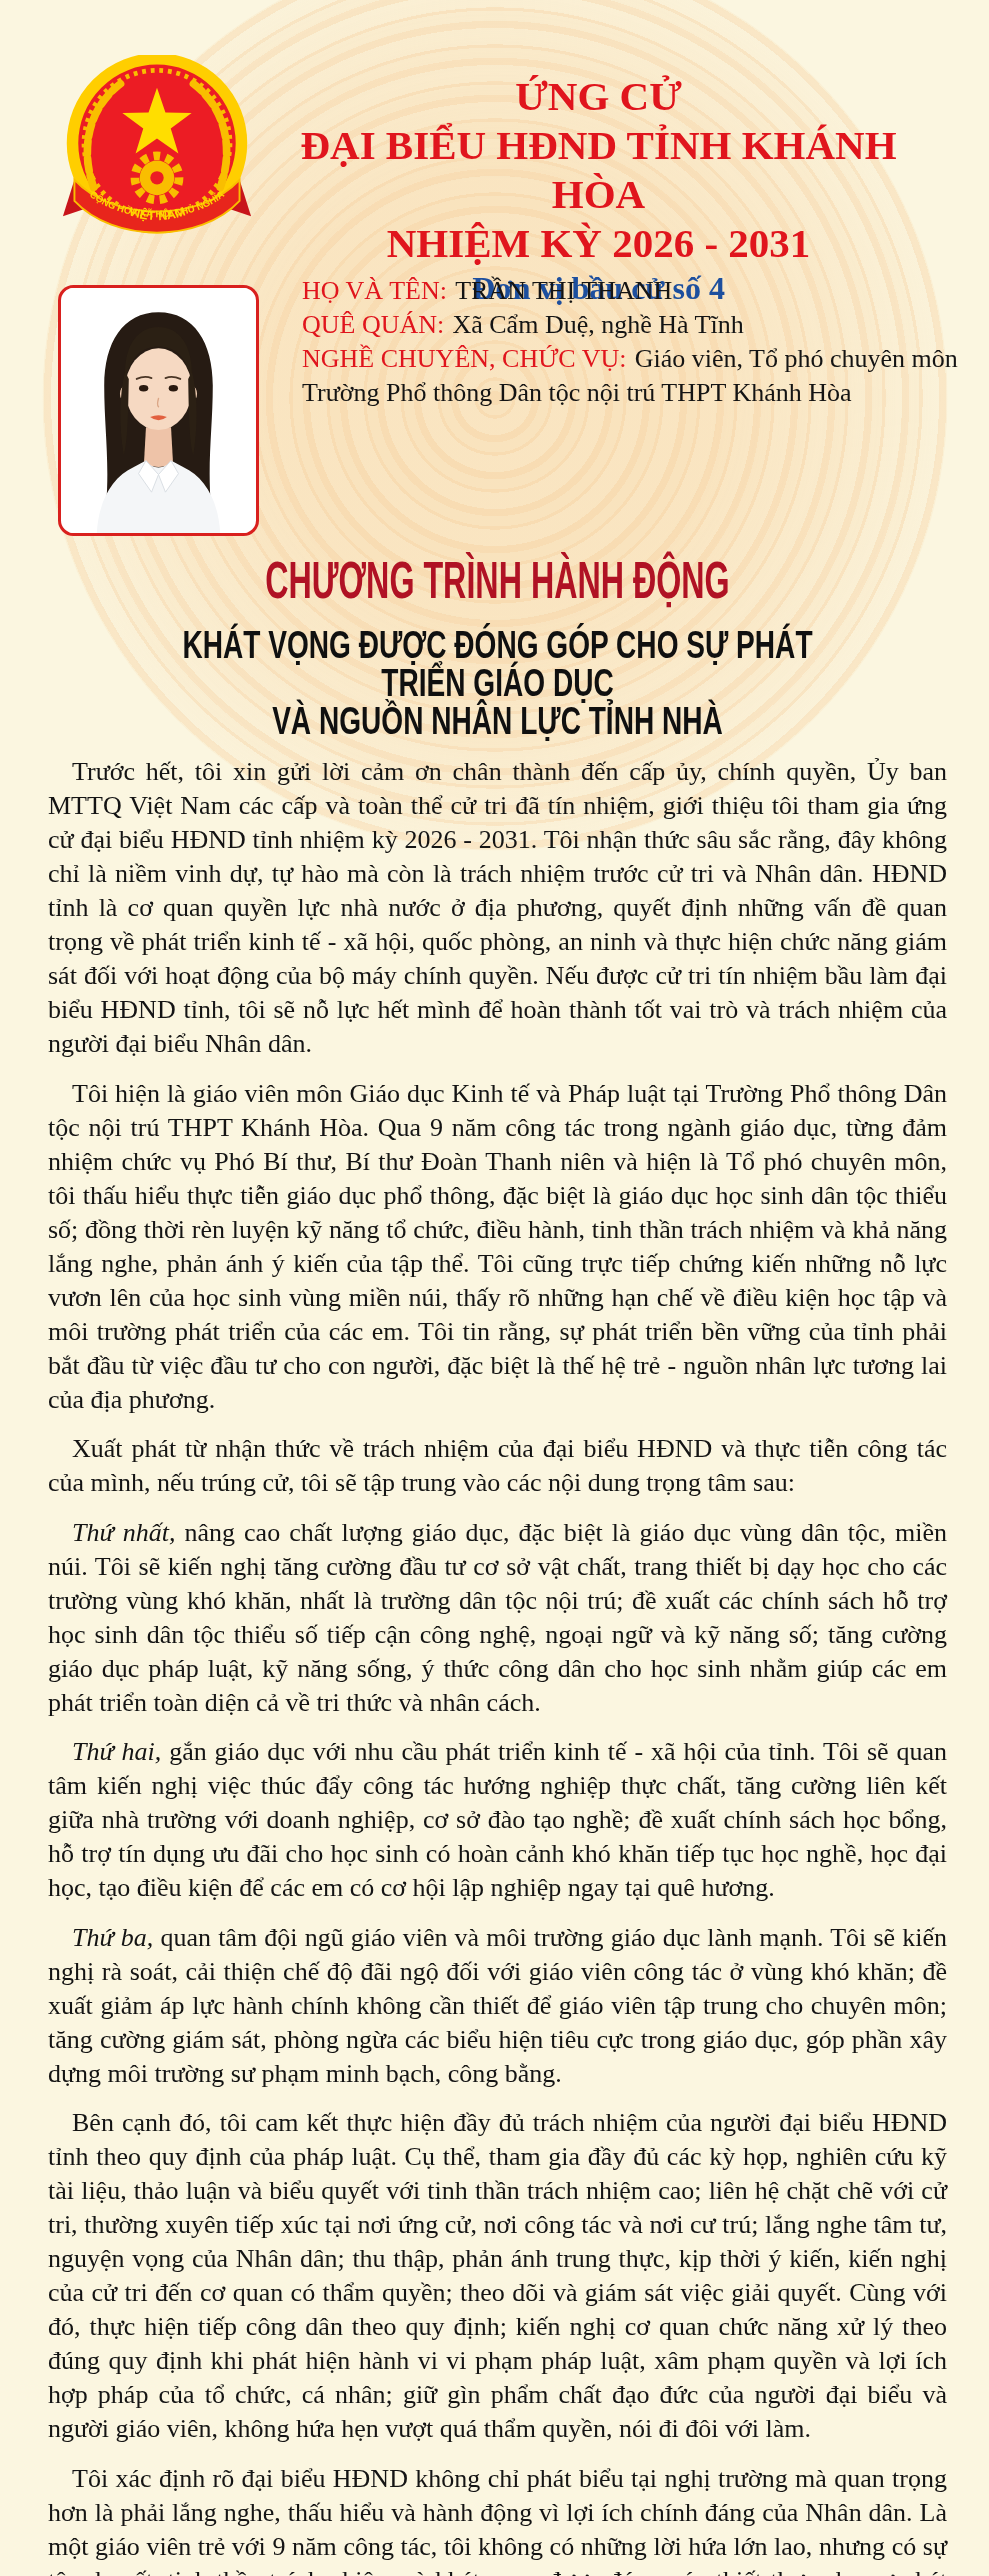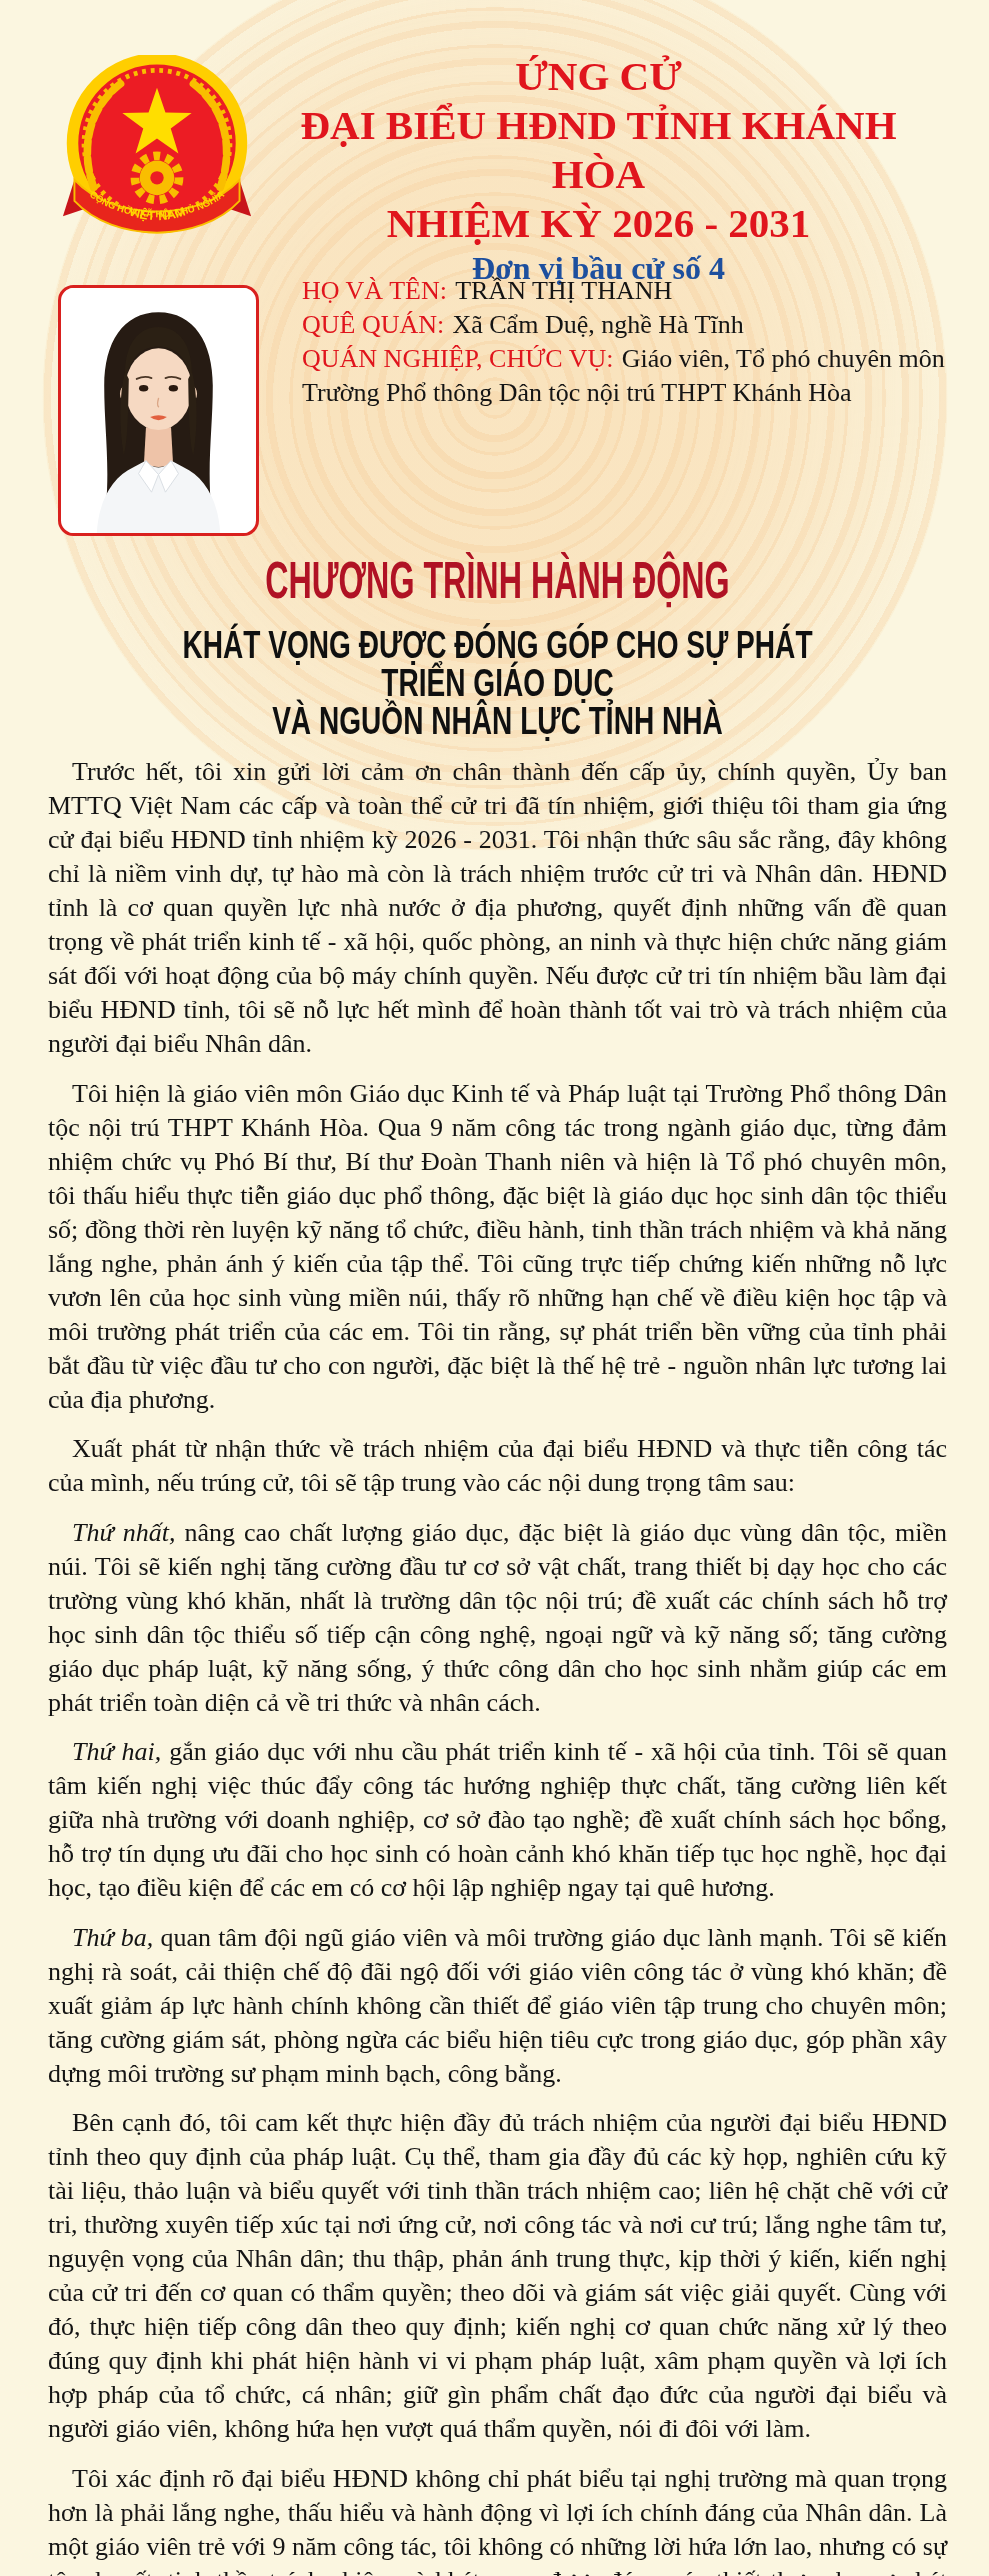--- a/index.html
+++ b/index.html
@@ -20,21 +20,21 @@
       radial-gradient(circle,
         rgba(248,214,166,0.95) 0 34%,
         rgba(248,214,166,0.55) 56%,
         rgba(248,214,166,0.22) 69%,
         rgba(248,214,166,0.12) 100%);
     opacity:0.62;
   }
   
   .emblem{position:absolute;left:61px;top:55px;width:192px;height:181px;}
   .titles{
-    position:absolute;left:252px;top:52px;width:693px;text-align:center;
+    position:absolute;left:252px;top:72px;width:693px;text-align:center;
     font-weight:bold;color:#E0151D;
   }
   .title-line{font-size:41px;line-height:49px;}
   .unit{margin-top:5.2px;font-size:32px;line-height:31px;color:#1D4F9E;font-weight:bold;}
   
   .photo-frame{
     position:absolute;left:58px;top:285px;width:201px;height:251px;
     border:3.1px solid #D9201E;border-radius:15.5px;overflow:hidden;
     background:#ffffff;box-sizing:border-box;
   }
@@ -123,21 +123,21 @@
   </div>
 
   <div class="info">
     <div class="info-row">
       <span class="info-label">HỌ VÀ TÊN:</span><span class="info-value">TRẦN THỊ THANH</span>
     </div>
     <div class="info-row">
       <span class="info-label">QUÊ QUÁN:</span><span class="info-value">Xã Cẩm Duệ, nghề Hà Tĩnh</span>
     </div>
     <div class="info-row">
-      <span class="info-label">QUÁN NGHIỆP, CHỨC VỤ:</span><span class="info-value">Giáo viên, Tổ phó chuyên môn Trường Phổ thông Dân tộc nội trú THPT Khánh Hòa</span>
+      <span class="info-label">NGHỀ CHUYÊN, CHỨC VỤ:</span><span class="info-value">Giáo viên, Tổ phó chuyên môn Trường Phổ thông Dân tộc nội trú THPT Khánh Hòa</span>
     </div>
   </div>
 
   <div class="content">
     <h1 class="program-heading">CHƯƠNG TRÌNH HÀNH ĐỘNG</h1>
     <h2 class="program-subtitle">
       <div>KHÁT VỌNG ĐƯỢC ĐÓNG GÓP CHO SỰ PHÁT TRIỂN GIÁO DỤC</div>
       <div>VÀ NGUỒN NHÂN LỰC TỈNH NHÀ</div>
     </h2>
     <div class="body-text">

